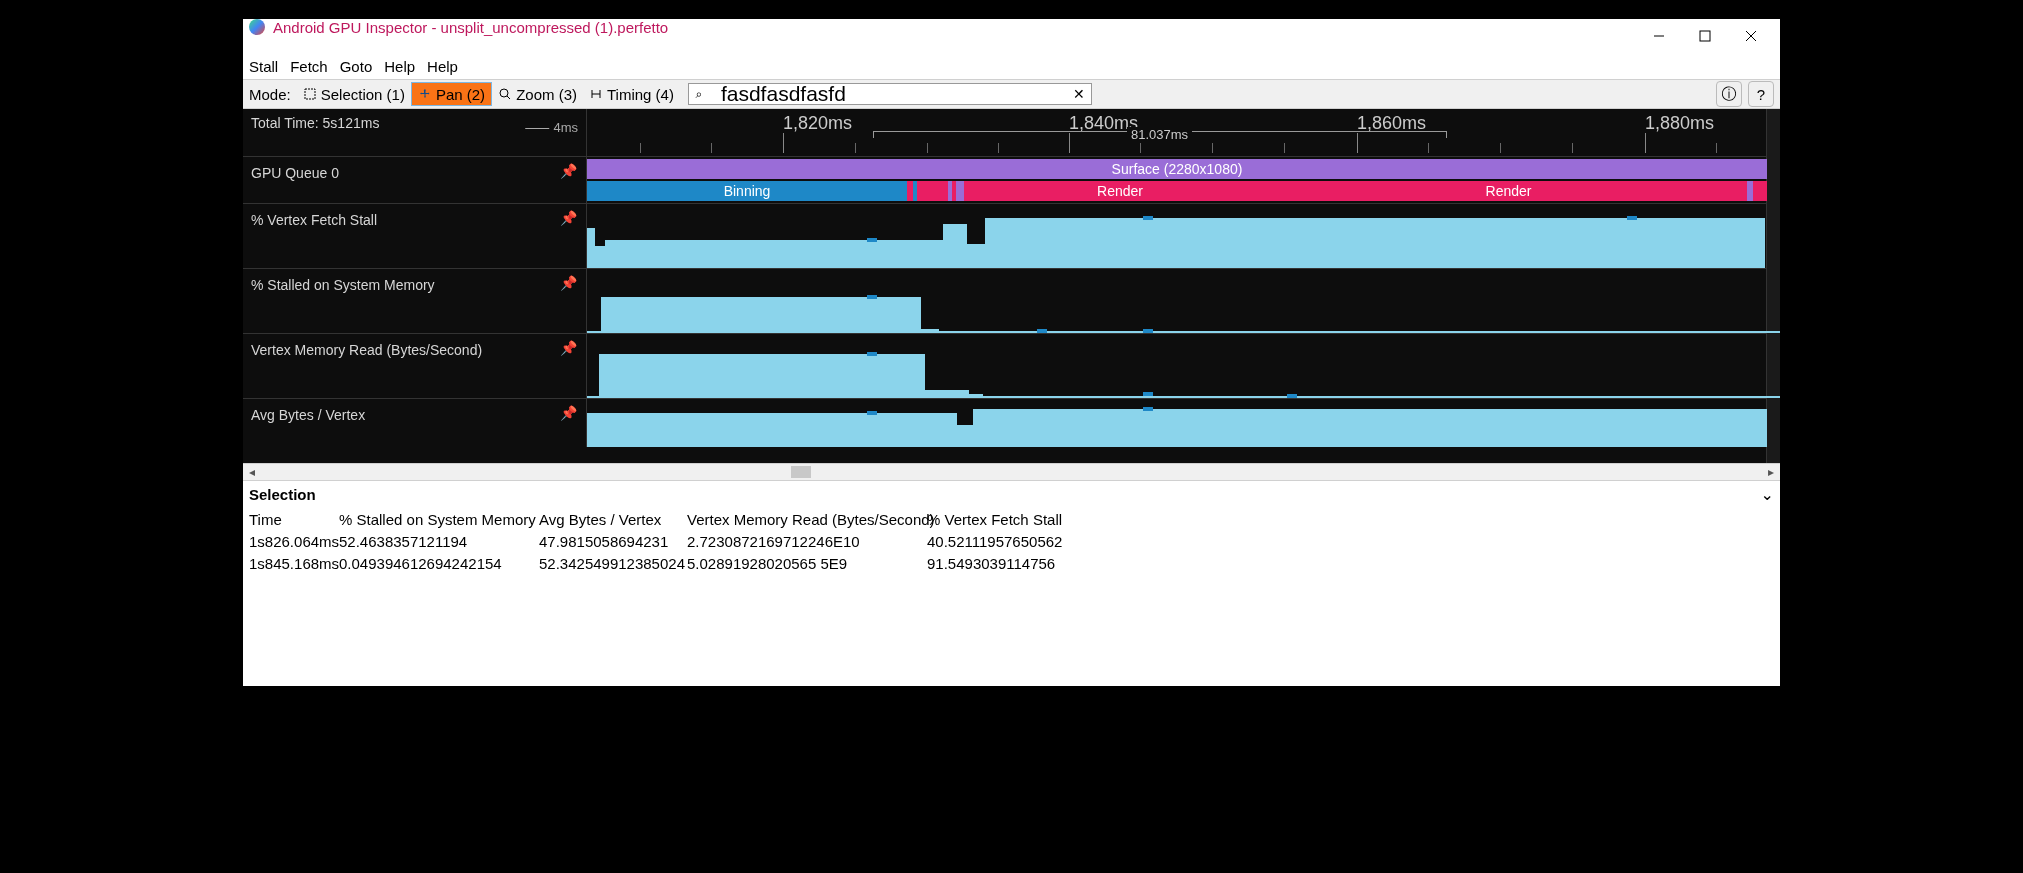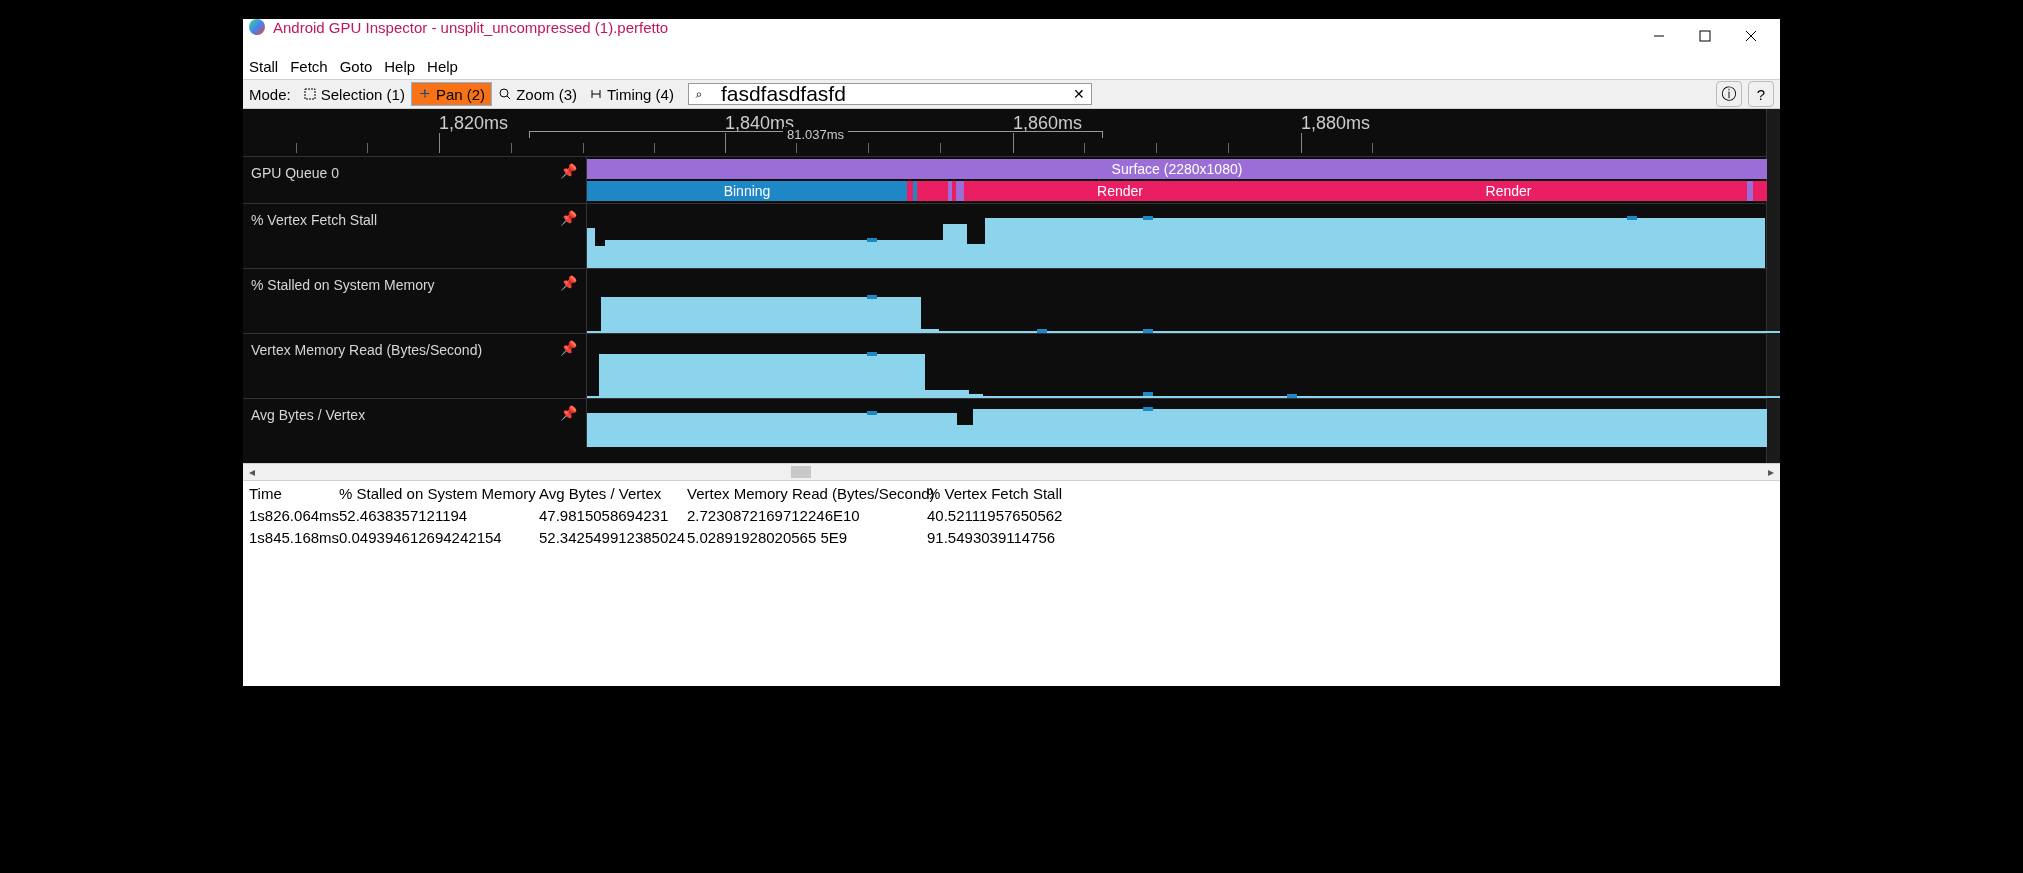--- a/index.html
+++ b/index.html
@@ -138,20 +138,24 @@
     </span>
     <span class="spacer"></span>
     <span class="right-ico">ⓘ</span>
     <span class="right-ico">?</span>
   </div>
 
   <div class="timeline-area" style="height:354px;">
     <div class="scroll-right"></div>
 
     <div class="timeline-header">
+      <div class="left-gutter hdr">
+        <span>Total Time: 5s121ms</span>
+        <span style="font-size:13px;color:#aaa;align-self:flex-start;margin-top:3px;">⸺ <span>4ms</span></span>
+      </div>
       <div class="ruler">
         <span class="tick-major" style="left:196px;">1,820ms</span>
         <span class="tick-major" style="left:482px;">1,840ms</span>
         <span class="tick-major" style="left:770px;">1,860ms</span>
         <span class="tick-major" style="left:1058px;">1,880ms</span>
         <div class="bracket" style="left:286px;width:574px;"></div>
         <span class="bracket-label" style="left:540px;">81.037ms</span>
 
         <div>
           
@@ -276,20 +280,24 @@
   </div>
 
   <div class="hscroll">
     <span class="arrow">◂</span>
     <div class="track">
         <div class="thumb" style="left:530px;width:20px;"></div>
       </div>
     <span class="arrow">▸</span>
   </div>
 
+  <div class="selection-hdr">
+    <span>Selection</span>
+    <span class="chev">⌄</span>
+  </div>
   <div class="sel-grid">
     <div class="sel-col c0">
       <div>Time</div>
       <div>1s826.064ms</div>
       <div>1s845.168ms</div>
     </div>
     <div class="sel-col c1">
       <div>% Stalled on System Memory</div>
       <div>52.4638357121194</div>
       <div>0.049394612694242154</div>

